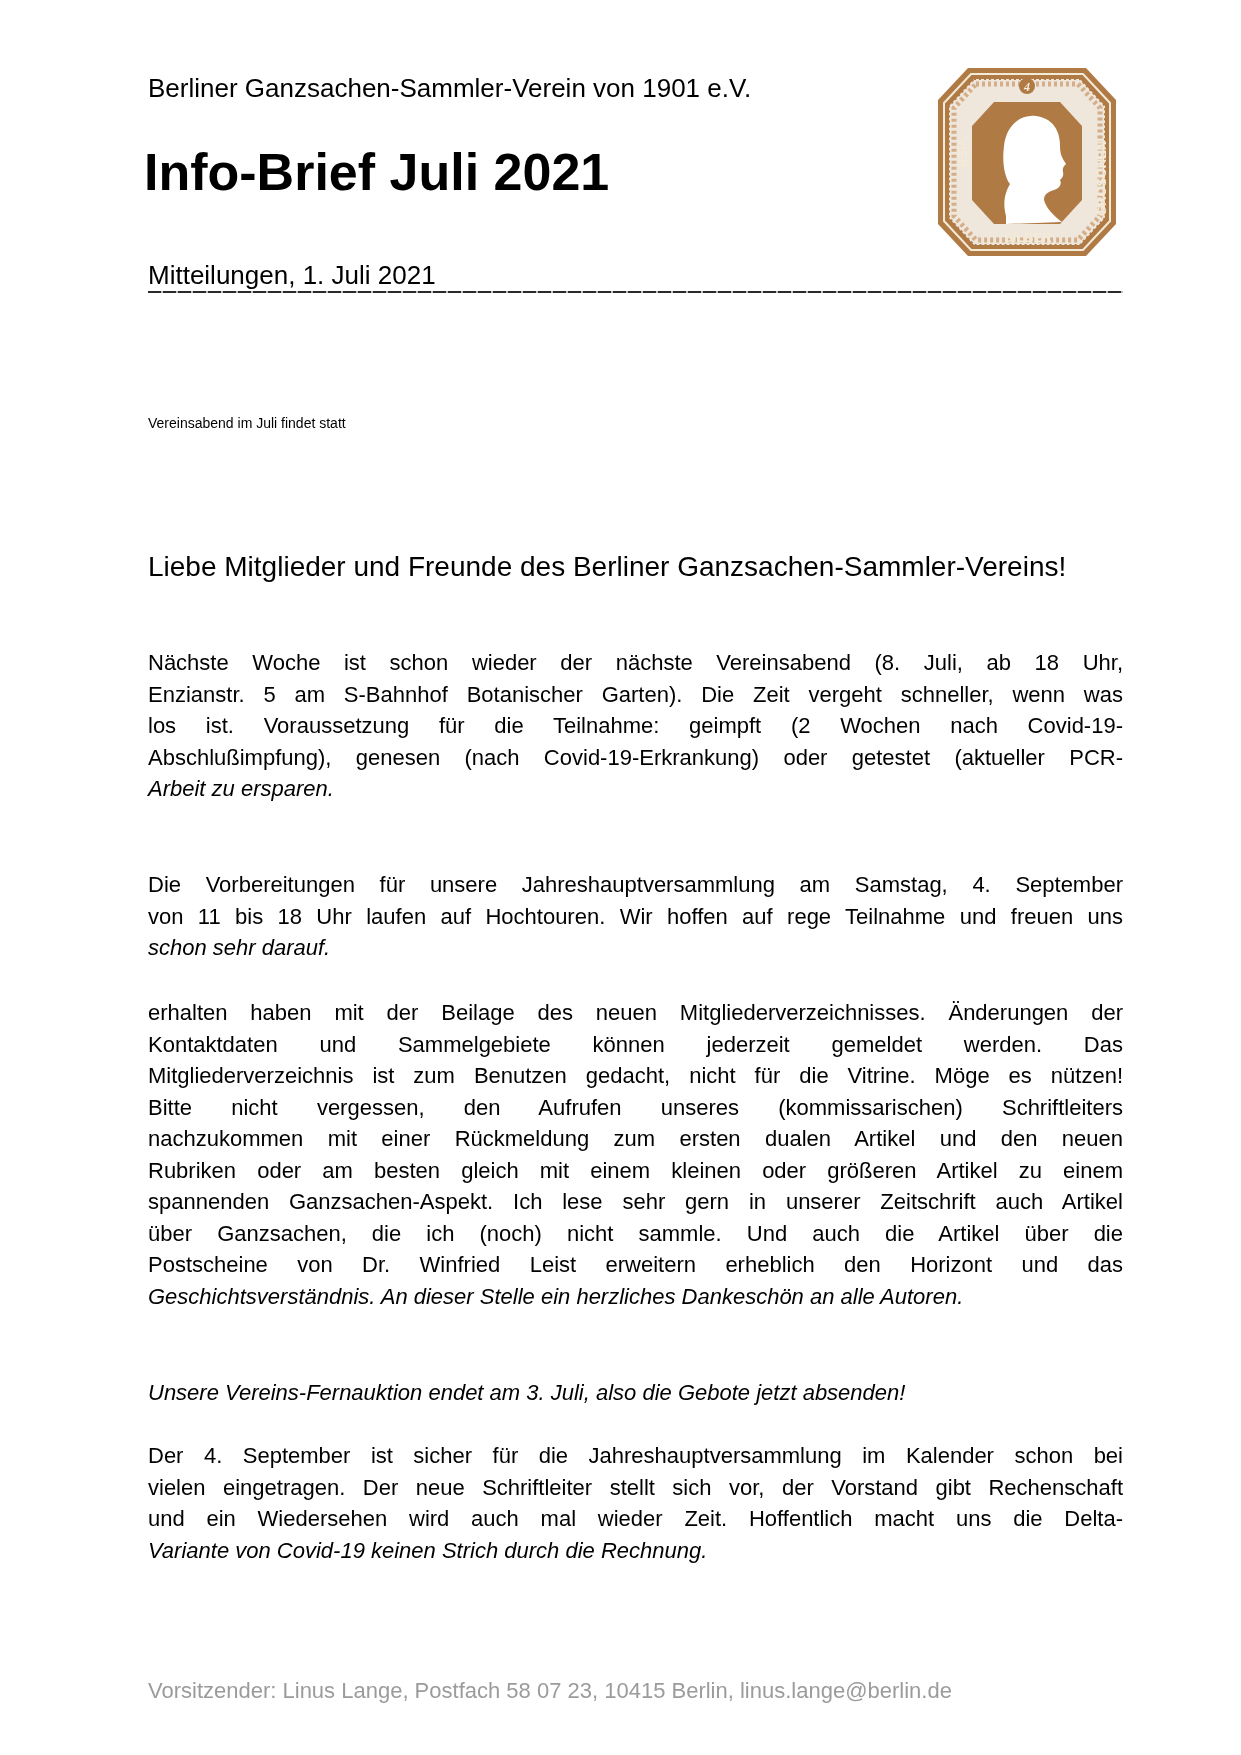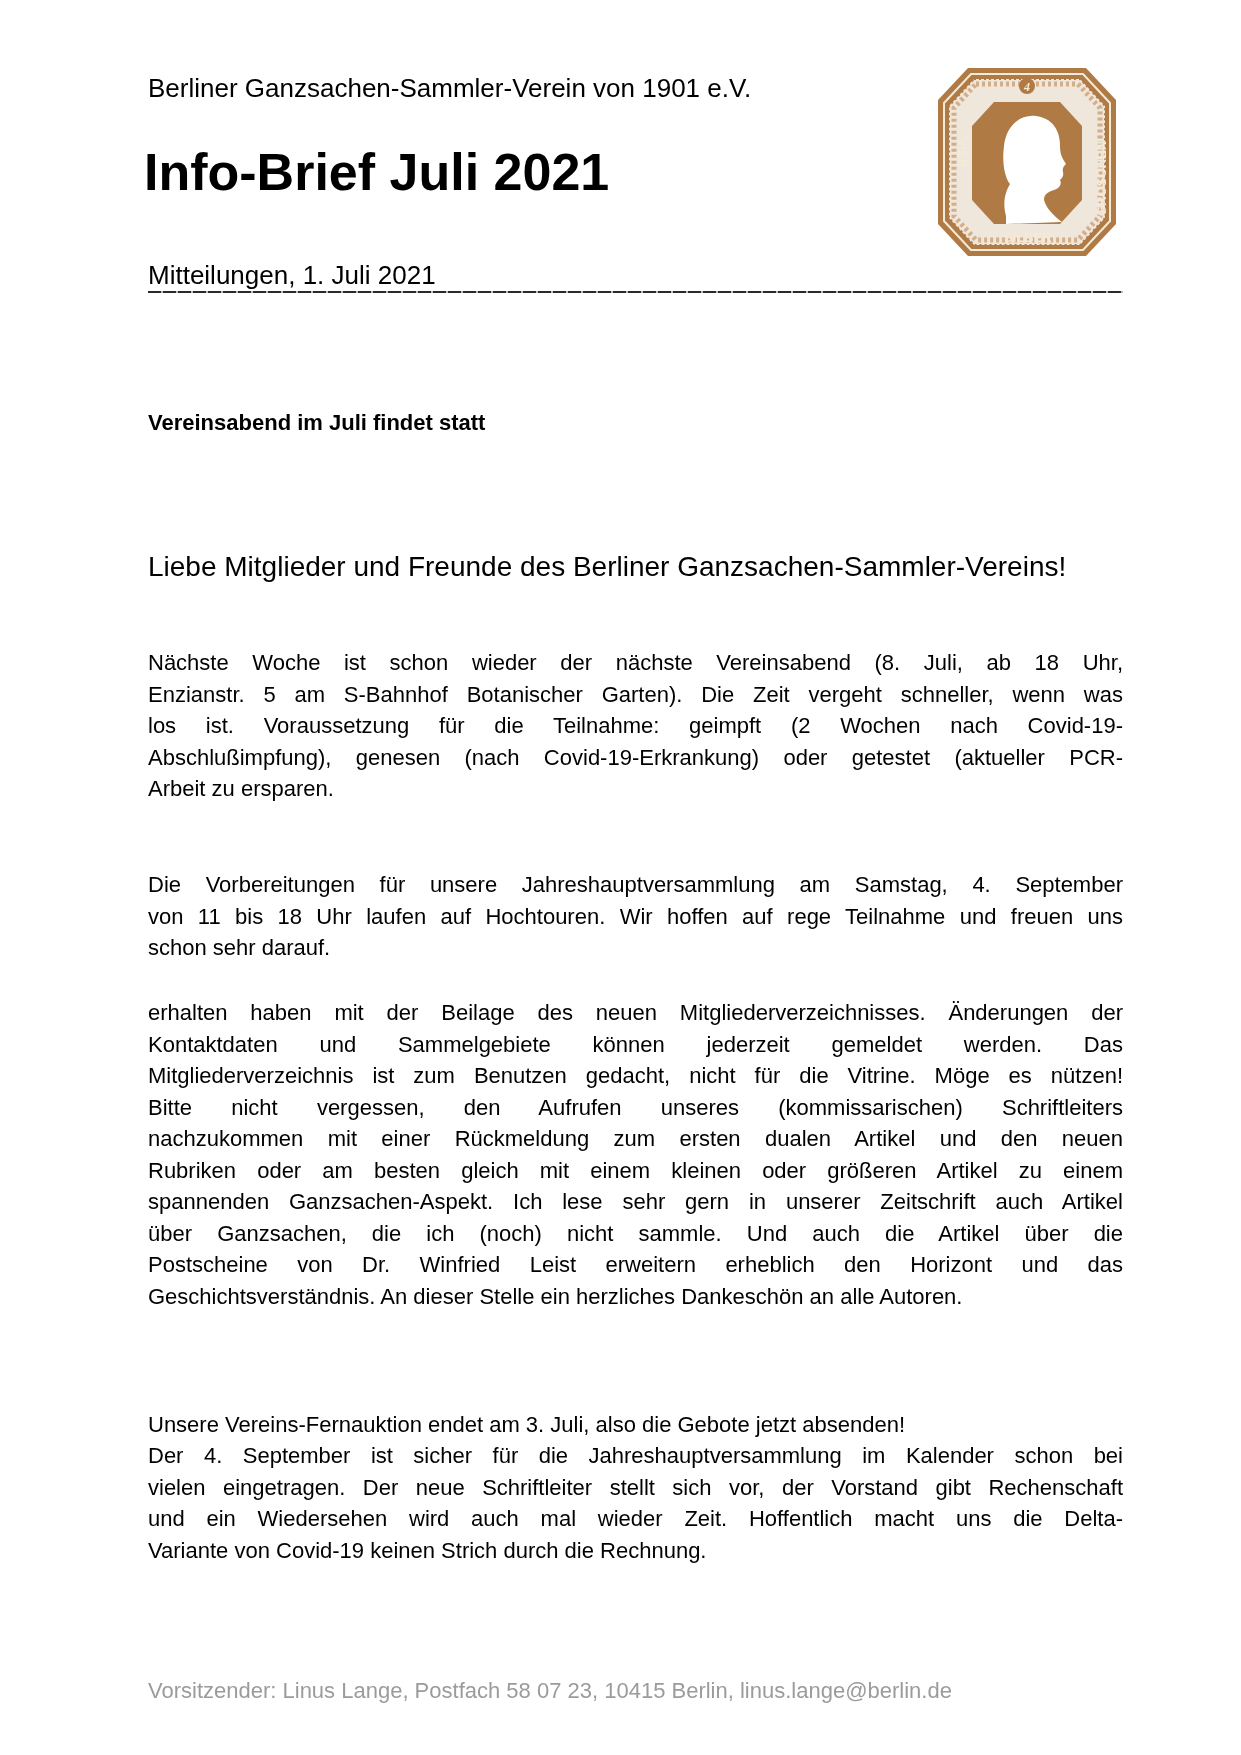--- a/index.html
+++ b/index.html
@@ -4,25 +4,25 @@
 <style>
   html, body { margin: 0; padding: 0; background: #ffffff; }
   body { width: 1241px; height: 1755px; position: relative; overflow: hidden;
          font-family: "Liberation Sans", sans-serif; color: #000; }
   .abs { position: absolute; white-space: nowrap; }
   .org { left: 148px; top: 73px; font-size: 26px; line-height: 30px; text-align: center; }
   .title { left: 144px; top: 148px; font-size: 52px; line-height: 48px; font-weight: bold; }
   .subtitle { left: 148px; top: 236px; font-size: 26px; line-height: 30px; margin-top: 24px; }
   .rule { position: absolute; left: 148px; top: 291px; width: 975px; height: 2px;
           background: repeating-linear-gradient(90deg, #2a2a2a 0 13px, #bdbdbd 13px 15px); }
-  .heading { left: 148px; top: 408px; font-size: 22px; line-height: 30px; font-weight: bold; }
+  .heading { left: 148px; top: 408px; font-size: 14px; line-height: 30px; font-weight: normal; }
   .greeting { left: 148px; top: 552px; font-size: 28px; line-height: 30px; }
   .para { position: absolute; left: 148px; width: 975px; font-size: 22px; line-height: 31.5px; }
   .para .ln { display: block; height: 31.5px; white-space: nowrap; text-align: justify; text-align-last: justify; }
-  .para .ln.last { text-align: left; text-align-last: left; }
+  .para .ln.last { text-align: left; text-align-last: left; font-style: italic; }
   .footer { left: 148px; top: 1677px; font-size: 22px; line-height: 28px; color: #9b9b9b; text-align: center; }
   .stamp { position: absolute; left: 936px; top: 66px; width: 182px; height: 192px; }
 </style>
 </head>
 <body>
 
 <div class="abs org">Berliner Ganzsachen-Sammler-Verein von 1901 e.V.</div>
 <div class="abs title">Info-Brief Juli 2021</div>
 <div class="abs subtitle">Mitteilungen, 1. Juli 2021</div>
 
@@ -66,21 +66,21 @@
   <span class="ln">Mitgliederverzeichnis ist zum Benutzen gedacht, nicht für die Vitrine. Möge es nützen!</span>
   <span class="ln">Bitte nicht vergessen, den Aufrufen unseres (kommissarischen) Schriftleiters</span>
   <span class="ln">nachzukommen mit einer Rückmeldung zum ersten dualen Artikel und den neuen</span>
   <span class="ln">Rubriken oder am besten gleich mit einem kleinen oder größeren Artikel zu einem</span>
   <span class="ln">spannenden Ganzsachen-Aspekt. Ich lese sehr gern in unserer Zeitschrift auch Artikel</span>
   <span class="ln">über Ganzsachen, die ich (noch) nicht sammle. Und auch die Artikel über die</span>
   <span class="ln">Postscheine von Dr. Winfried Leist erweitern erheblich den Horizont und das</span>
   <span class="ln last">Geschichtsverständnis. An dieser Stelle ein herzliches Dankeschön an alle Autoren.</span>
 </div>
 
-<div class="para" style="top:1409px">
+<div class="para" style="top:1377px">
   <span class="ln last">Unsere Vereins-Fernauktion endet am 3. Juli, also die Gebote jetzt absenden!</span>
 </div>
 
 <div class="para" style="top:1440px">
   <span class="ln">Der 4. September ist sicher für die Jahreshauptversammlung im Kalender schon bei</span>
   <span class="ln">vielen eingetragen. Der neue Schriftleiter stellt sich vor, der Vorstand gibt Rechenschaft</span>
   <span class="ln">und ein Wiedersehen wird auch mal wieder Zeit. Hoffentlich macht uns die Delta-</span>
   <span class="ln last">Variante von Covid-19 keinen Strich durch die Rechnung.</span>
 </div>
 

